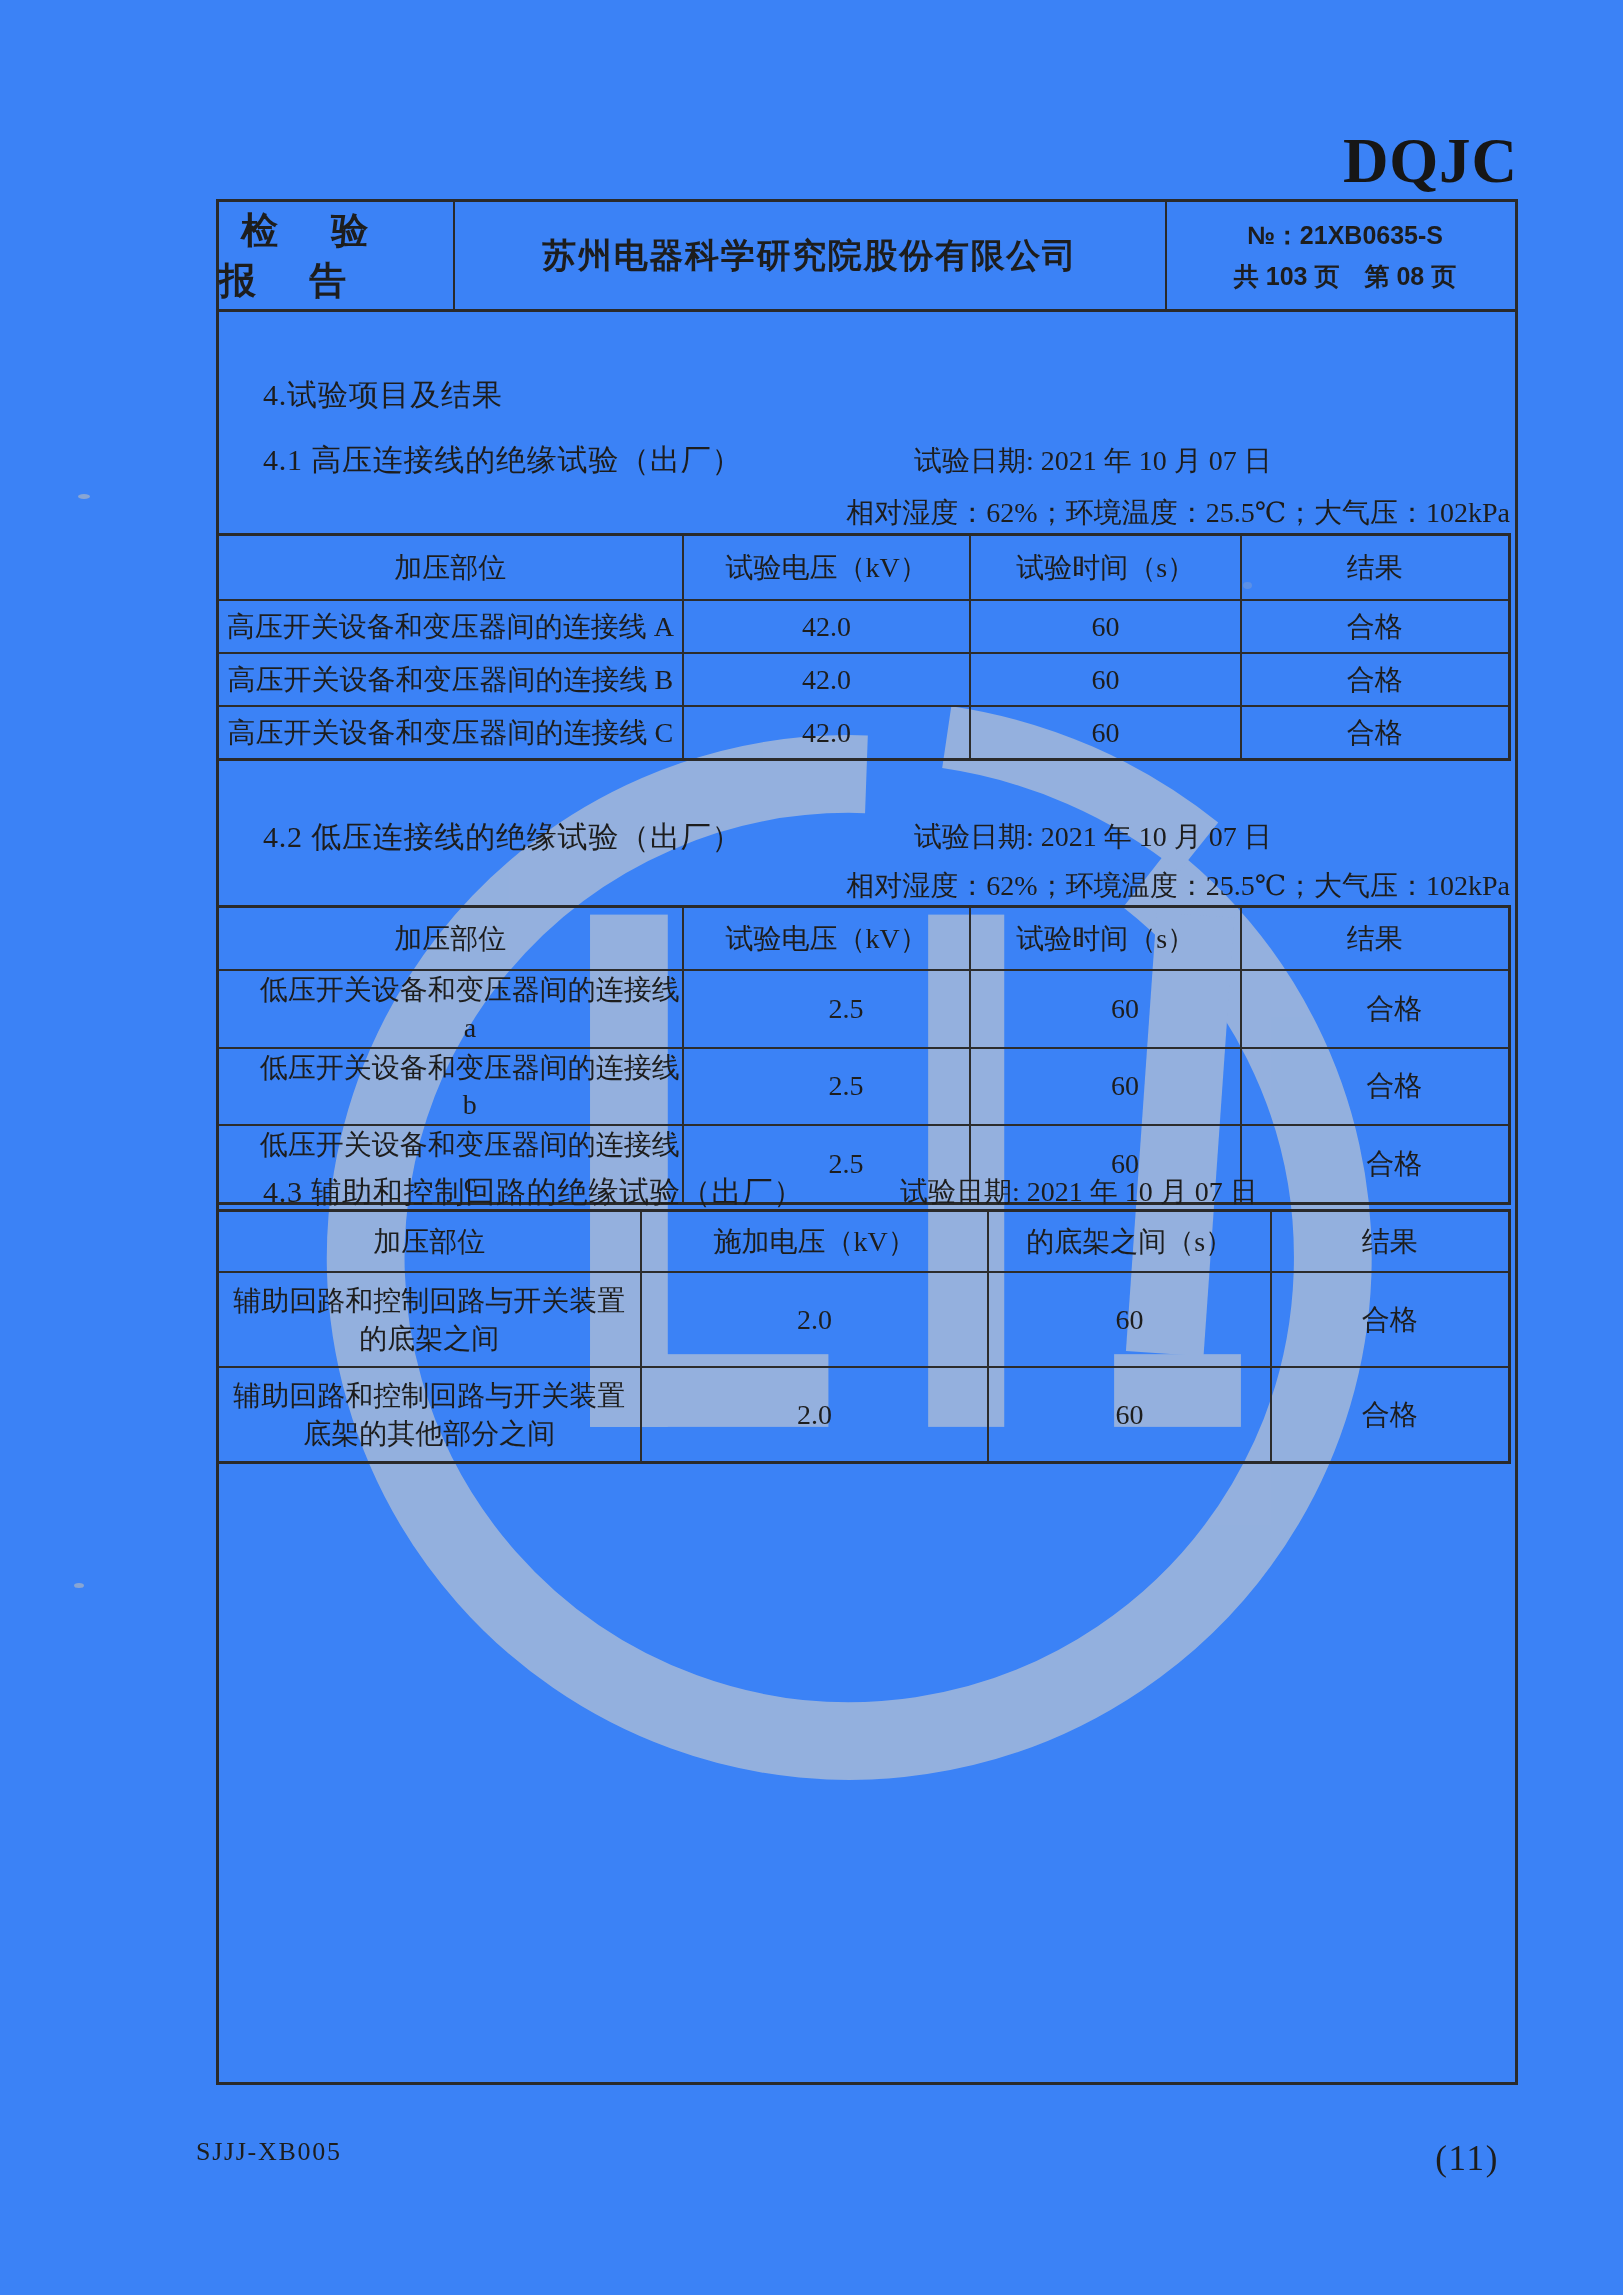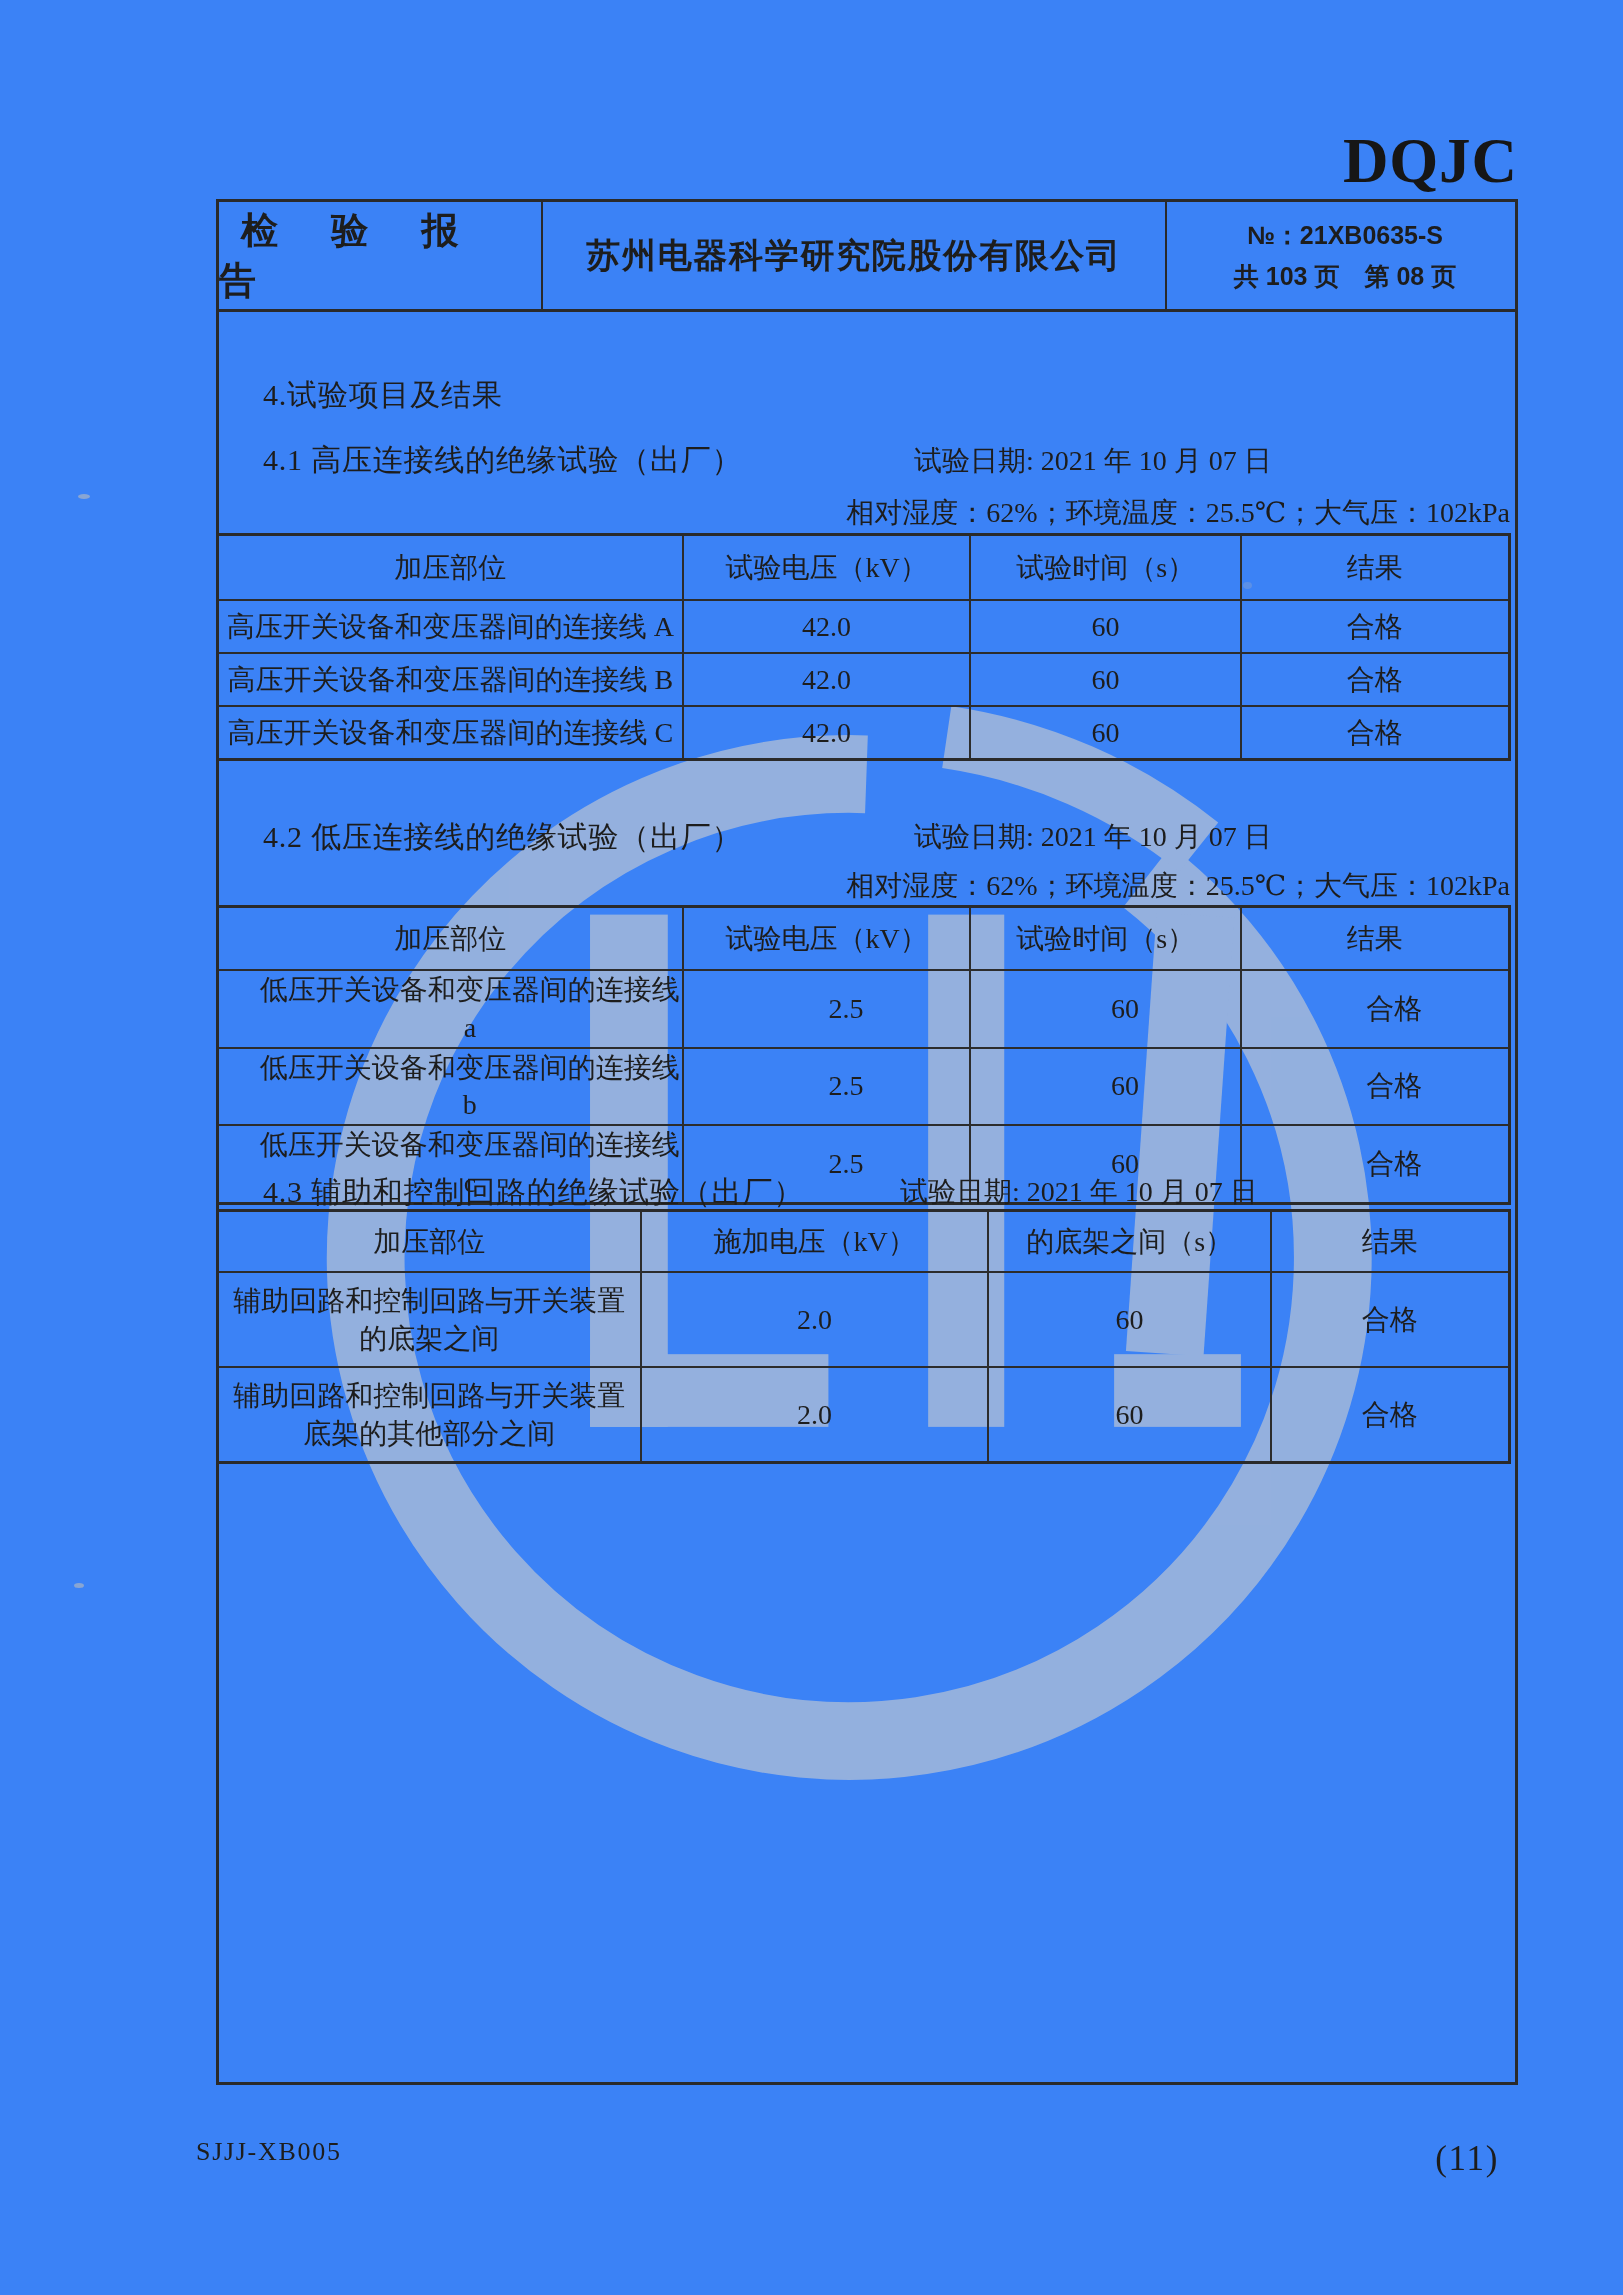--- a/index.html
+++ b/index.html
@@ -21,21 +21,21 @@
   }
   
   .main-box{
     position:absolute;left:216px;top:199px;z-index:2;
     width:1302px;height:1886px;
     border:3.4px solid #2a2a2a;box-sizing:border-box;
   }
   .header-row{display:flex;height:107px;border-bottom:3.4px solid #2a2a2a;}
   .h-cell{display:flex;align-items:center;justify-content:center;box-sizing:border-box;}
   .h-title{
-    width:324px;border-right:2.5px solid #2a2a2a;
+    width:236px;border-right:2.5px solid #2a2a2a;
     font-size:37px;font-weight:600;letter-spacing:22px;text-indent:22px;
   }
   .h-company{
     flex:1;border-right:2.5px solid #2a2a2a;
     font-family:"Liberation Sans","DejaVu Sans",sans-serif;
     font-size:34px;font-weight:700;letter-spacing:1.7px;
   }
   .h-meta{
     width:340px;flex-direction:column;justify-content:center;gap:5px;
     font-family:"Liberation Sans","DejaVu Sans",sans-serif;

